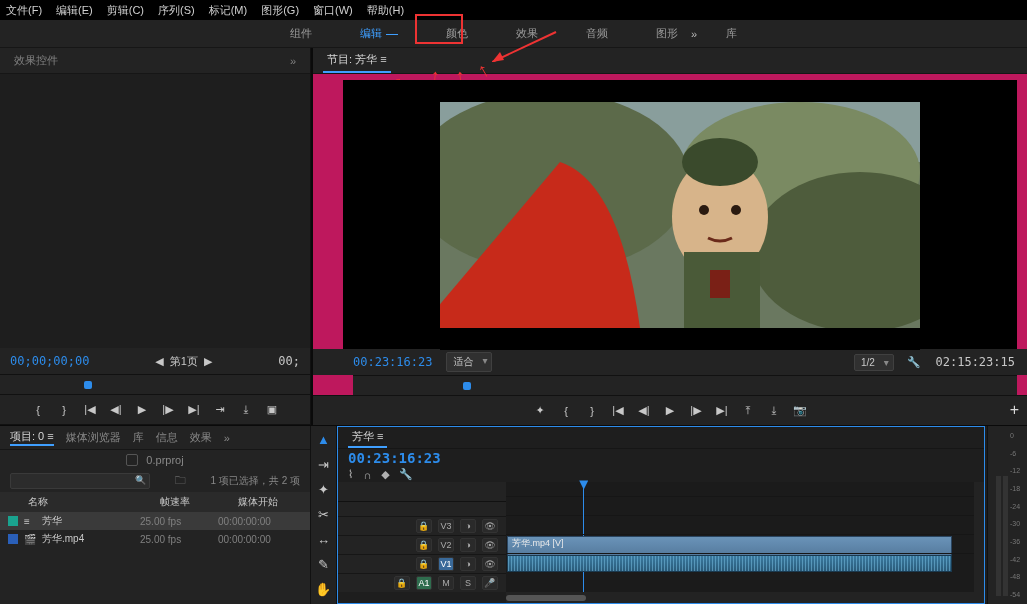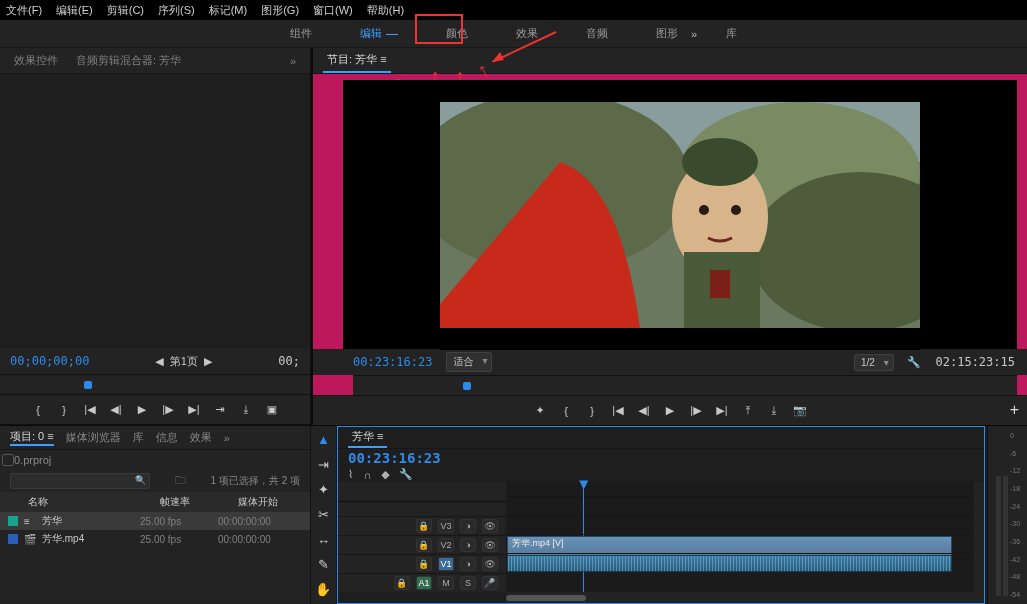--- a/index.html
+++ b/index.html
@@ -35,21 +35,21 @@
   .program-bar .spacer{flex:1;}
   .dropdown { background:#303030; color:#c8c8c8; padding:2px 18px 2px 6px; border:1px solid #404040; border-radius:2px; font-size:10px; position:relative;}
   .dropdown::after{content:"▾"; position:absolute; right:4px; color:#888;}
   .wrench{color:#c8c8c8;}
   .bottom-row { display:flex; height: 179px; border-top:1px solid #0a0a0a;}
   .project-col { width:311px; display:flex; flex-direction:column; background:#232323; border-right:1px solid #111;}
   .timeline-col { flex:1; display:flex; position:relative; background:#1e1e1e;}
   .proj-tabs { height:24px; display:flex; gap:12px; align-items:center; padding:0 10px; border-bottom:1px solid #161616;}
   .proj-tabs .tab{color:#888;}
   .proj-tabs .tab.active{color:#d8d8d8; border-bottom:2px solid #3f9fff;}
-  .proj-sub { height:20px; display:flex; align-items:center; padding:0 2px; }
+  .proj-sub { height:20px; display:flex; align-items:center; padding:0 10px; gap:8px;justify-content:center;}
   .proj-sub .pill{width:12px;height:12px;border:1px solid #555; border-radius:2px;}
   .proj-search { height:22px; display:flex; align-items:center; padding:0 10px; gap:8px; justify-content:space-between;}
   .searchbox { flex:0 0 140px; height:16px; background:#2c2c2c; border:1px solid #3a3a3a; border-radius:2px; padding:0 14px 0 4px; color:#aaa; font-size:10px; position:relative;}
   .searchbox::before{content:"🔍"; font-size:9px; color:#888; position:absolute; right:2px; top:1px;}
   .proj-status{color:#888; font-size:10px;}
   .proj-head { height:20px; display:flex; align-items:center; background:#2a2a2a; font-size:10px; color:#c8c8c8;}
   .proj-head .c1{width:160px; padding-left:28px;}
   .proj-head .c2{width:78px;}
   .proj-head .c3{flex:1;}
   .proj-row { height:18px; display:flex; align-items:center; font-size:10px; color:#c8c8c8;}
@@ -128,21 +128,20 @@
       <polygon points="0,34 8,24 12,32" fill="#e33"></polygon>
     </svg>
 </div>
 
 <div class="main-row">
 
   <div class="left-col">
     <div class="source-panel">
       <div class="panel-tabs">
         <span class="tab">效果控件</span>
-        <span class="tab">音频剪辑混合器: 芳华</span>
         <span class="tab" style="margin-left:auto">»</span>
       </div>
       <div class="panel-body"></div>
       <div class="source-playbar">
         <span class="tc">00;00;00;00</span>
         <span style="display:flex;align-items:center;gap:6px;color:#c8c8c8">
           <span>◀</span>
           <span>第1页</span>
           <span>▶</span>
         </span>

